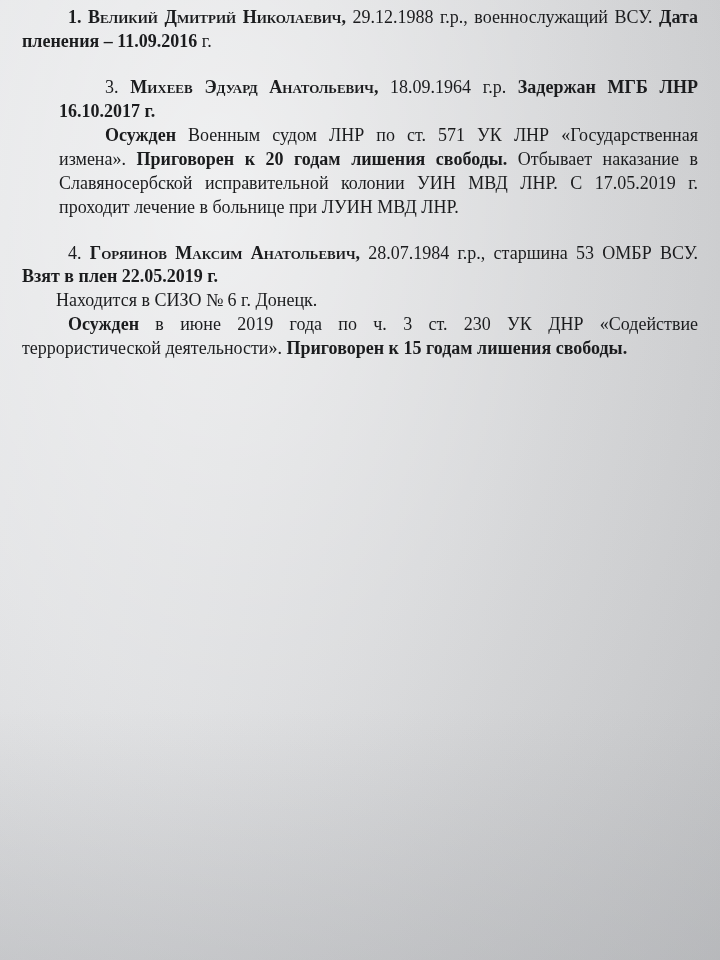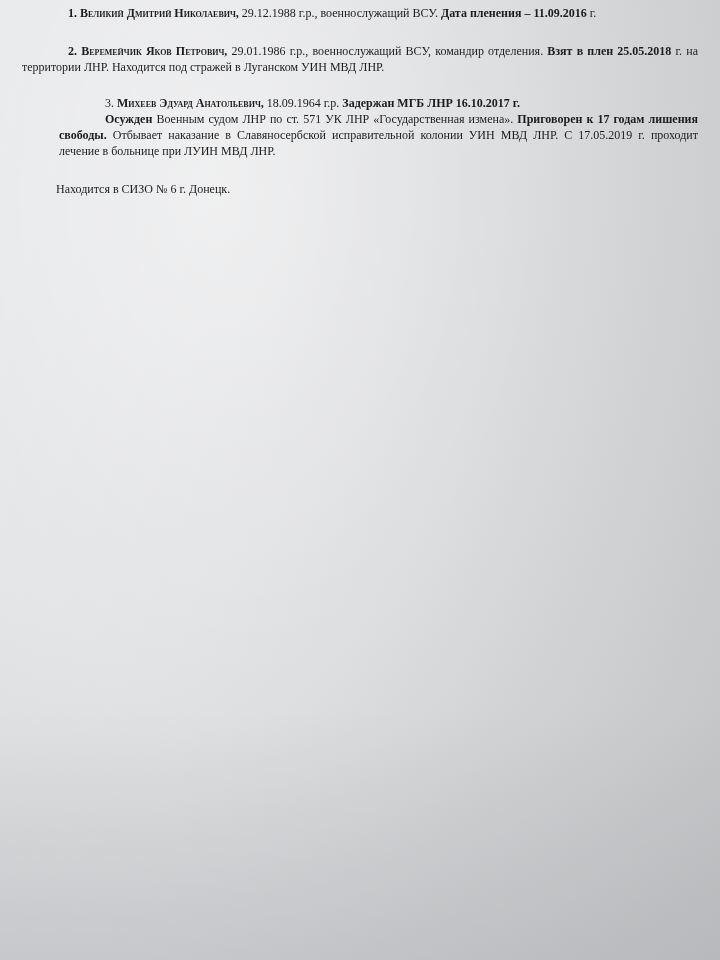--- a/index.html
+++ b/index.html
@@ -34,21 +34,21 @@
     content: "";
     position: absolute;
     left: 0; right: 0; bottom: 0; height: 250px;
     background: linear-gradient(180deg, rgba(180,182,185,0.0) 0%, rgba(168,170,174,0.35) 100%);
     pointer-events: none;
   }
   .doc {
     position: relative;
     z-index: 2;
     color: #1b1c1e;
-    font-size: 12px;
+    font-size: 18px;
     line-height: 1.33;
     text-align: justify;
   }
   .entry {
     margin-bottom: 16px;
   }
   .entry p {
     margin: 0;
     text-align: justify;
     text-justify: inter-word;
@@ -81,42 +81,46 @@
         <span class="b sc">Великий Дмитрий Николаевич,</span>
         <span>29.12.1988</span>
         <span>г.р.,</span>
         <span>военнослужащий ВСУ.</span>
         <span class="b">Дата пленения – 11.09.2016</span>
         <span>г.</span>
       </p>
     </div>
 
     <div class="entry entry-2">
-      <p class="indent">
-        <span class="b">2.</span>
-        <span class="b sc">Веремейчик Яков Петрович,</span>
-        <span>29.01.1986 г.р., военнослужащий ВСУ, командир отделения.</span>
-        <span class="b">Взят в плен 25.05.2018</span>
-        <span>г. на территории ЛНР. Находится под стражей в Луганском УИН МВД ЛНР.</span>
-      </p>
     </div>
 
     <div class="entry entry-3">
       <p class="indent">
         <span>3.</span>
         <span class="b sc">Михеев Эдуард Анатольевич,</span>
         <span>18.09.1964 г.р.</span>
         <span class="b">Задержан МГБ ЛНР 16.10.2017 г.</span>
       </p>
       <p class="indent">
         <span class="b">Осужден</span>
         <span>Военным судом ЛНР по ст. 571 УК ЛНР «Государственная измена».</span>
-        <span class="b">Приговорен к 17 годам лишения свободы.</span>
+        <span class="b">Приговорен к 20 годам лишения свободы.</span>
         <span>Отбывает наказание в Славяносербской исправительной колонии УИН МВД ЛНР. С 17.05.2019 г. проходит лечение в больнице при ЛУИН МВД ЛНР.</span>
       </p>
     </div>
 
     <div class="entry">
+      <p class="indent">
+        <span>4.</span>
+        <span class="b sc">Горяинов Максим Анатольевич,</span>
+        <span>28.07.1984 г.р., старшина 53 ОМБР ВСУ.</span>
+        <span class="b">Взят в плен 22.05.2019 г.</span>
+      </p>
       <p class="indent-sm">Находится в СИЗО № 6 г. Донецк.</p>
+      <p class="indent">
+        <span class="b">Осужден</span>
+        <span>в июне 2019 года по ч. 3 ст. 230 УК ДНР «Содействие террористической деятельности».</span>
+        <span class="b">Приговорен к 15 годам лишения свободы.</span>
+      </p>
     </div>
 
   </div>
 </div>
 
 </body></html>

